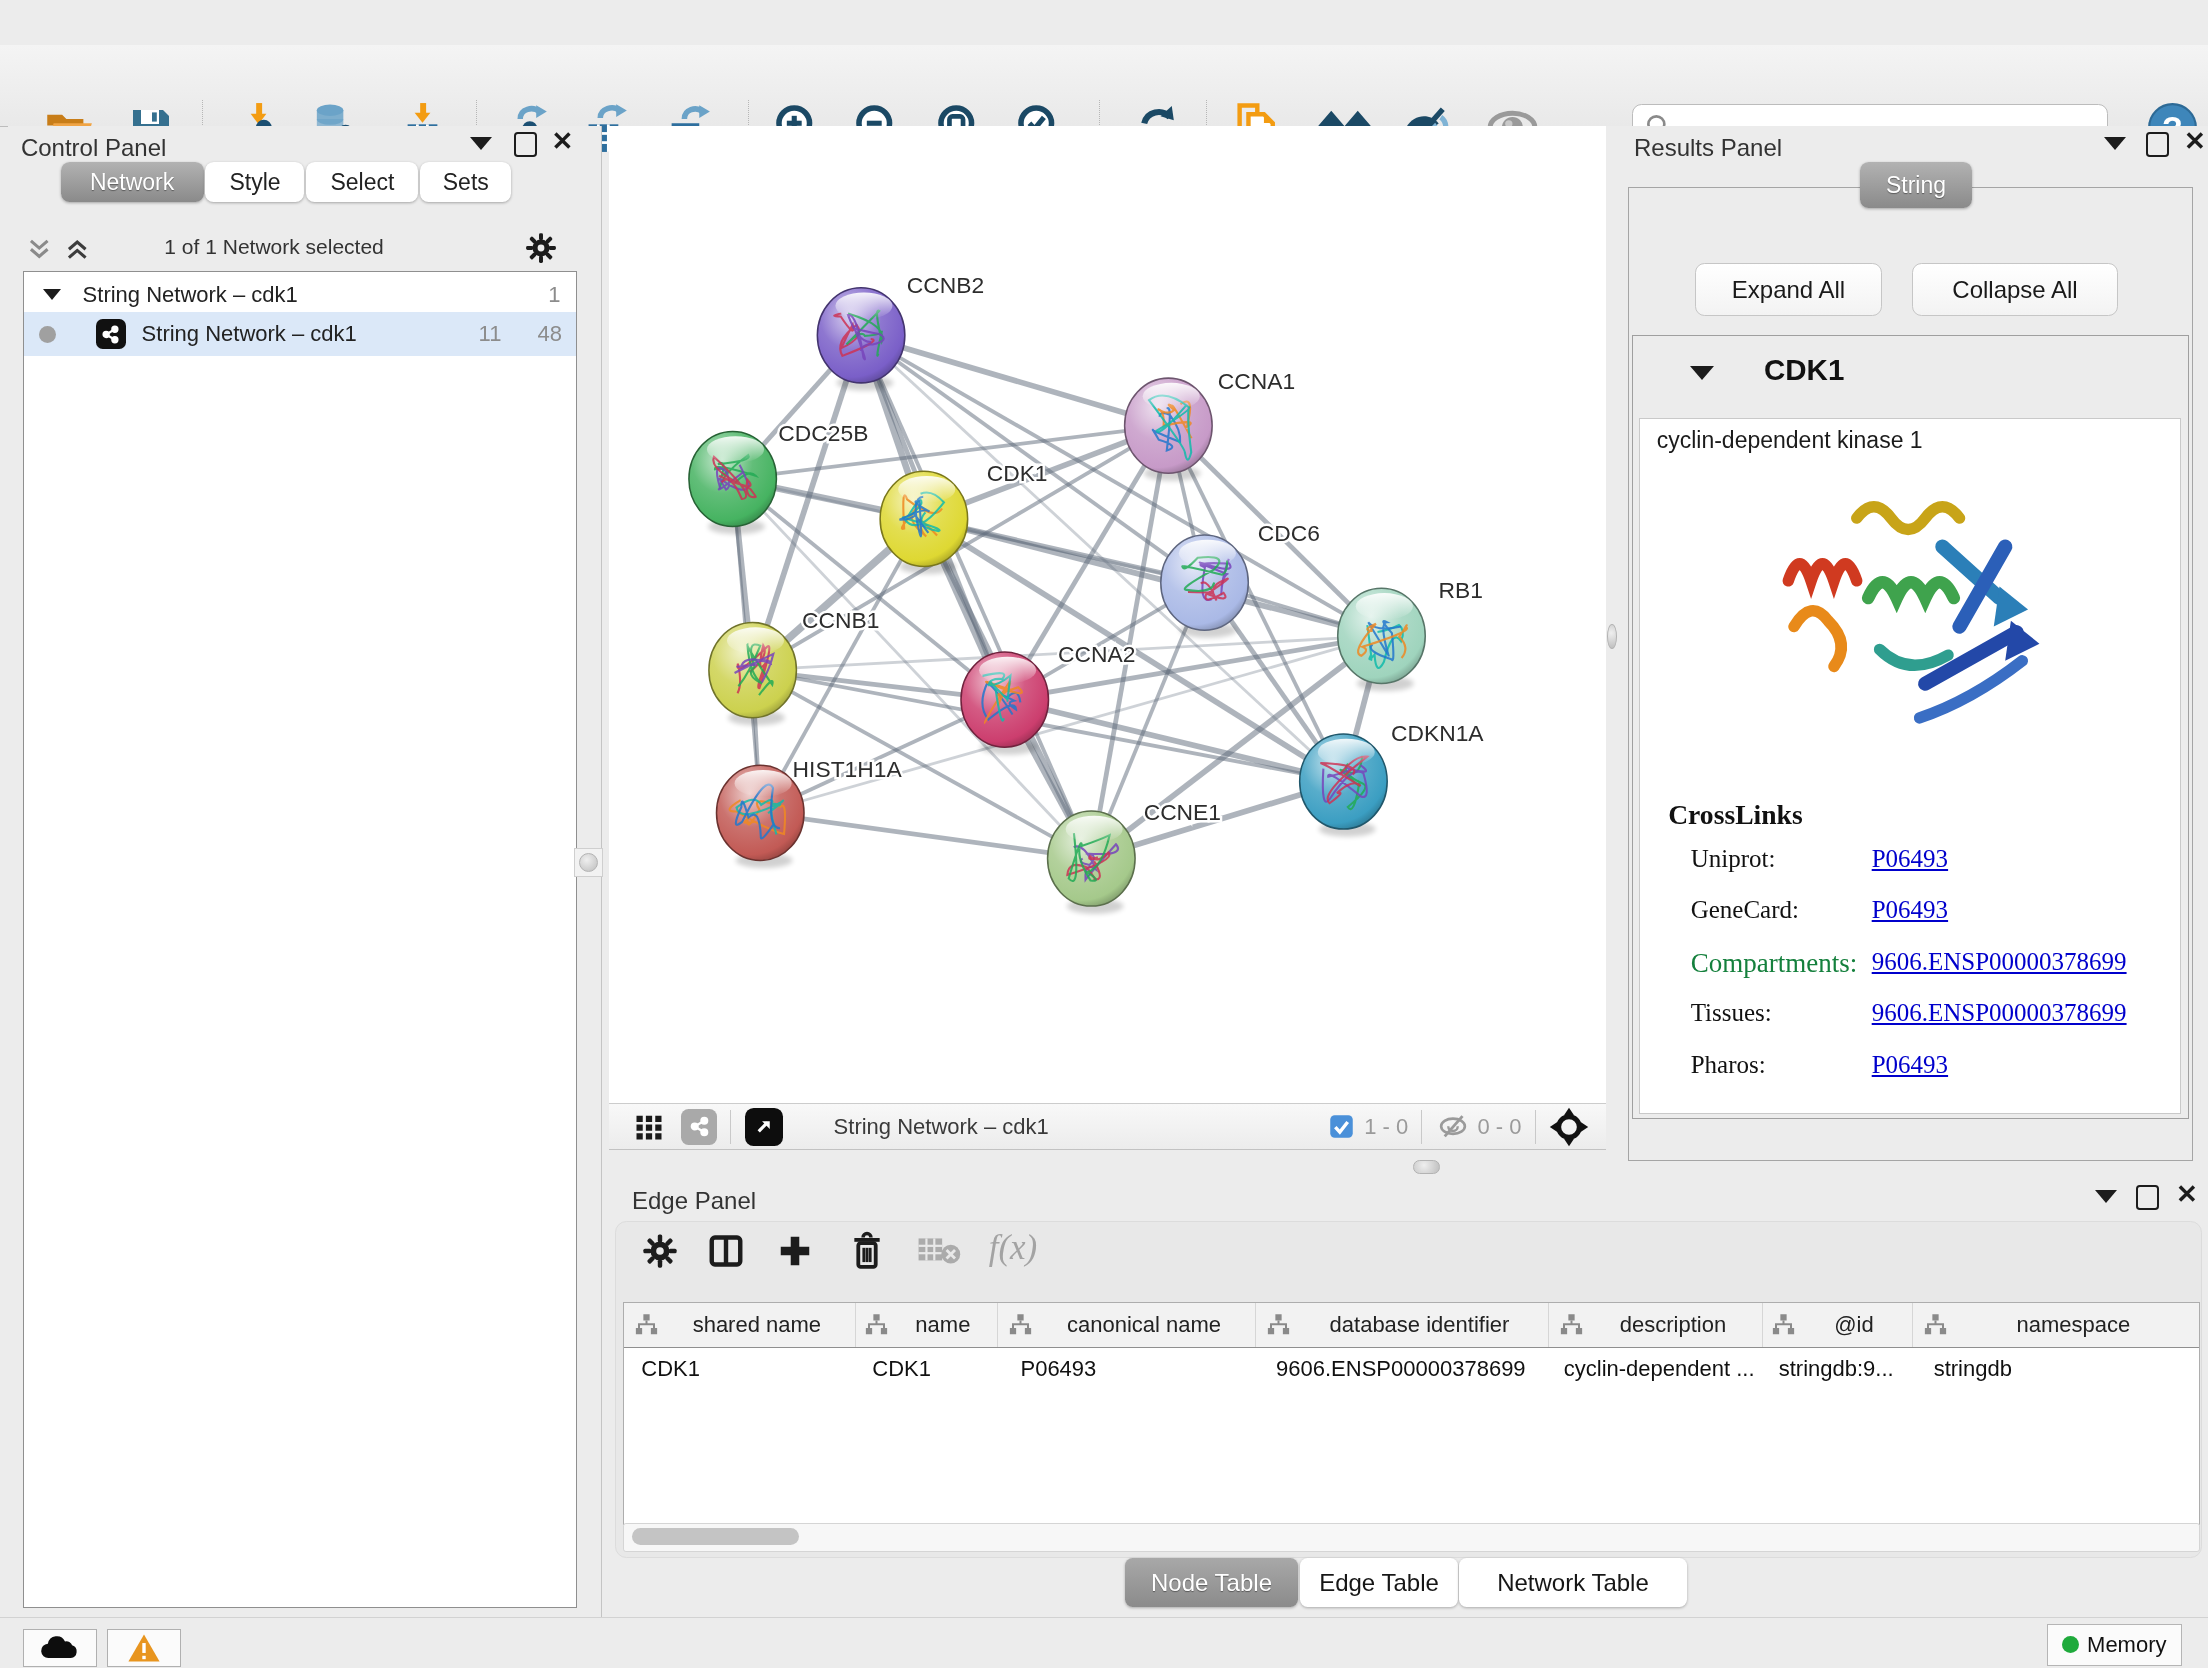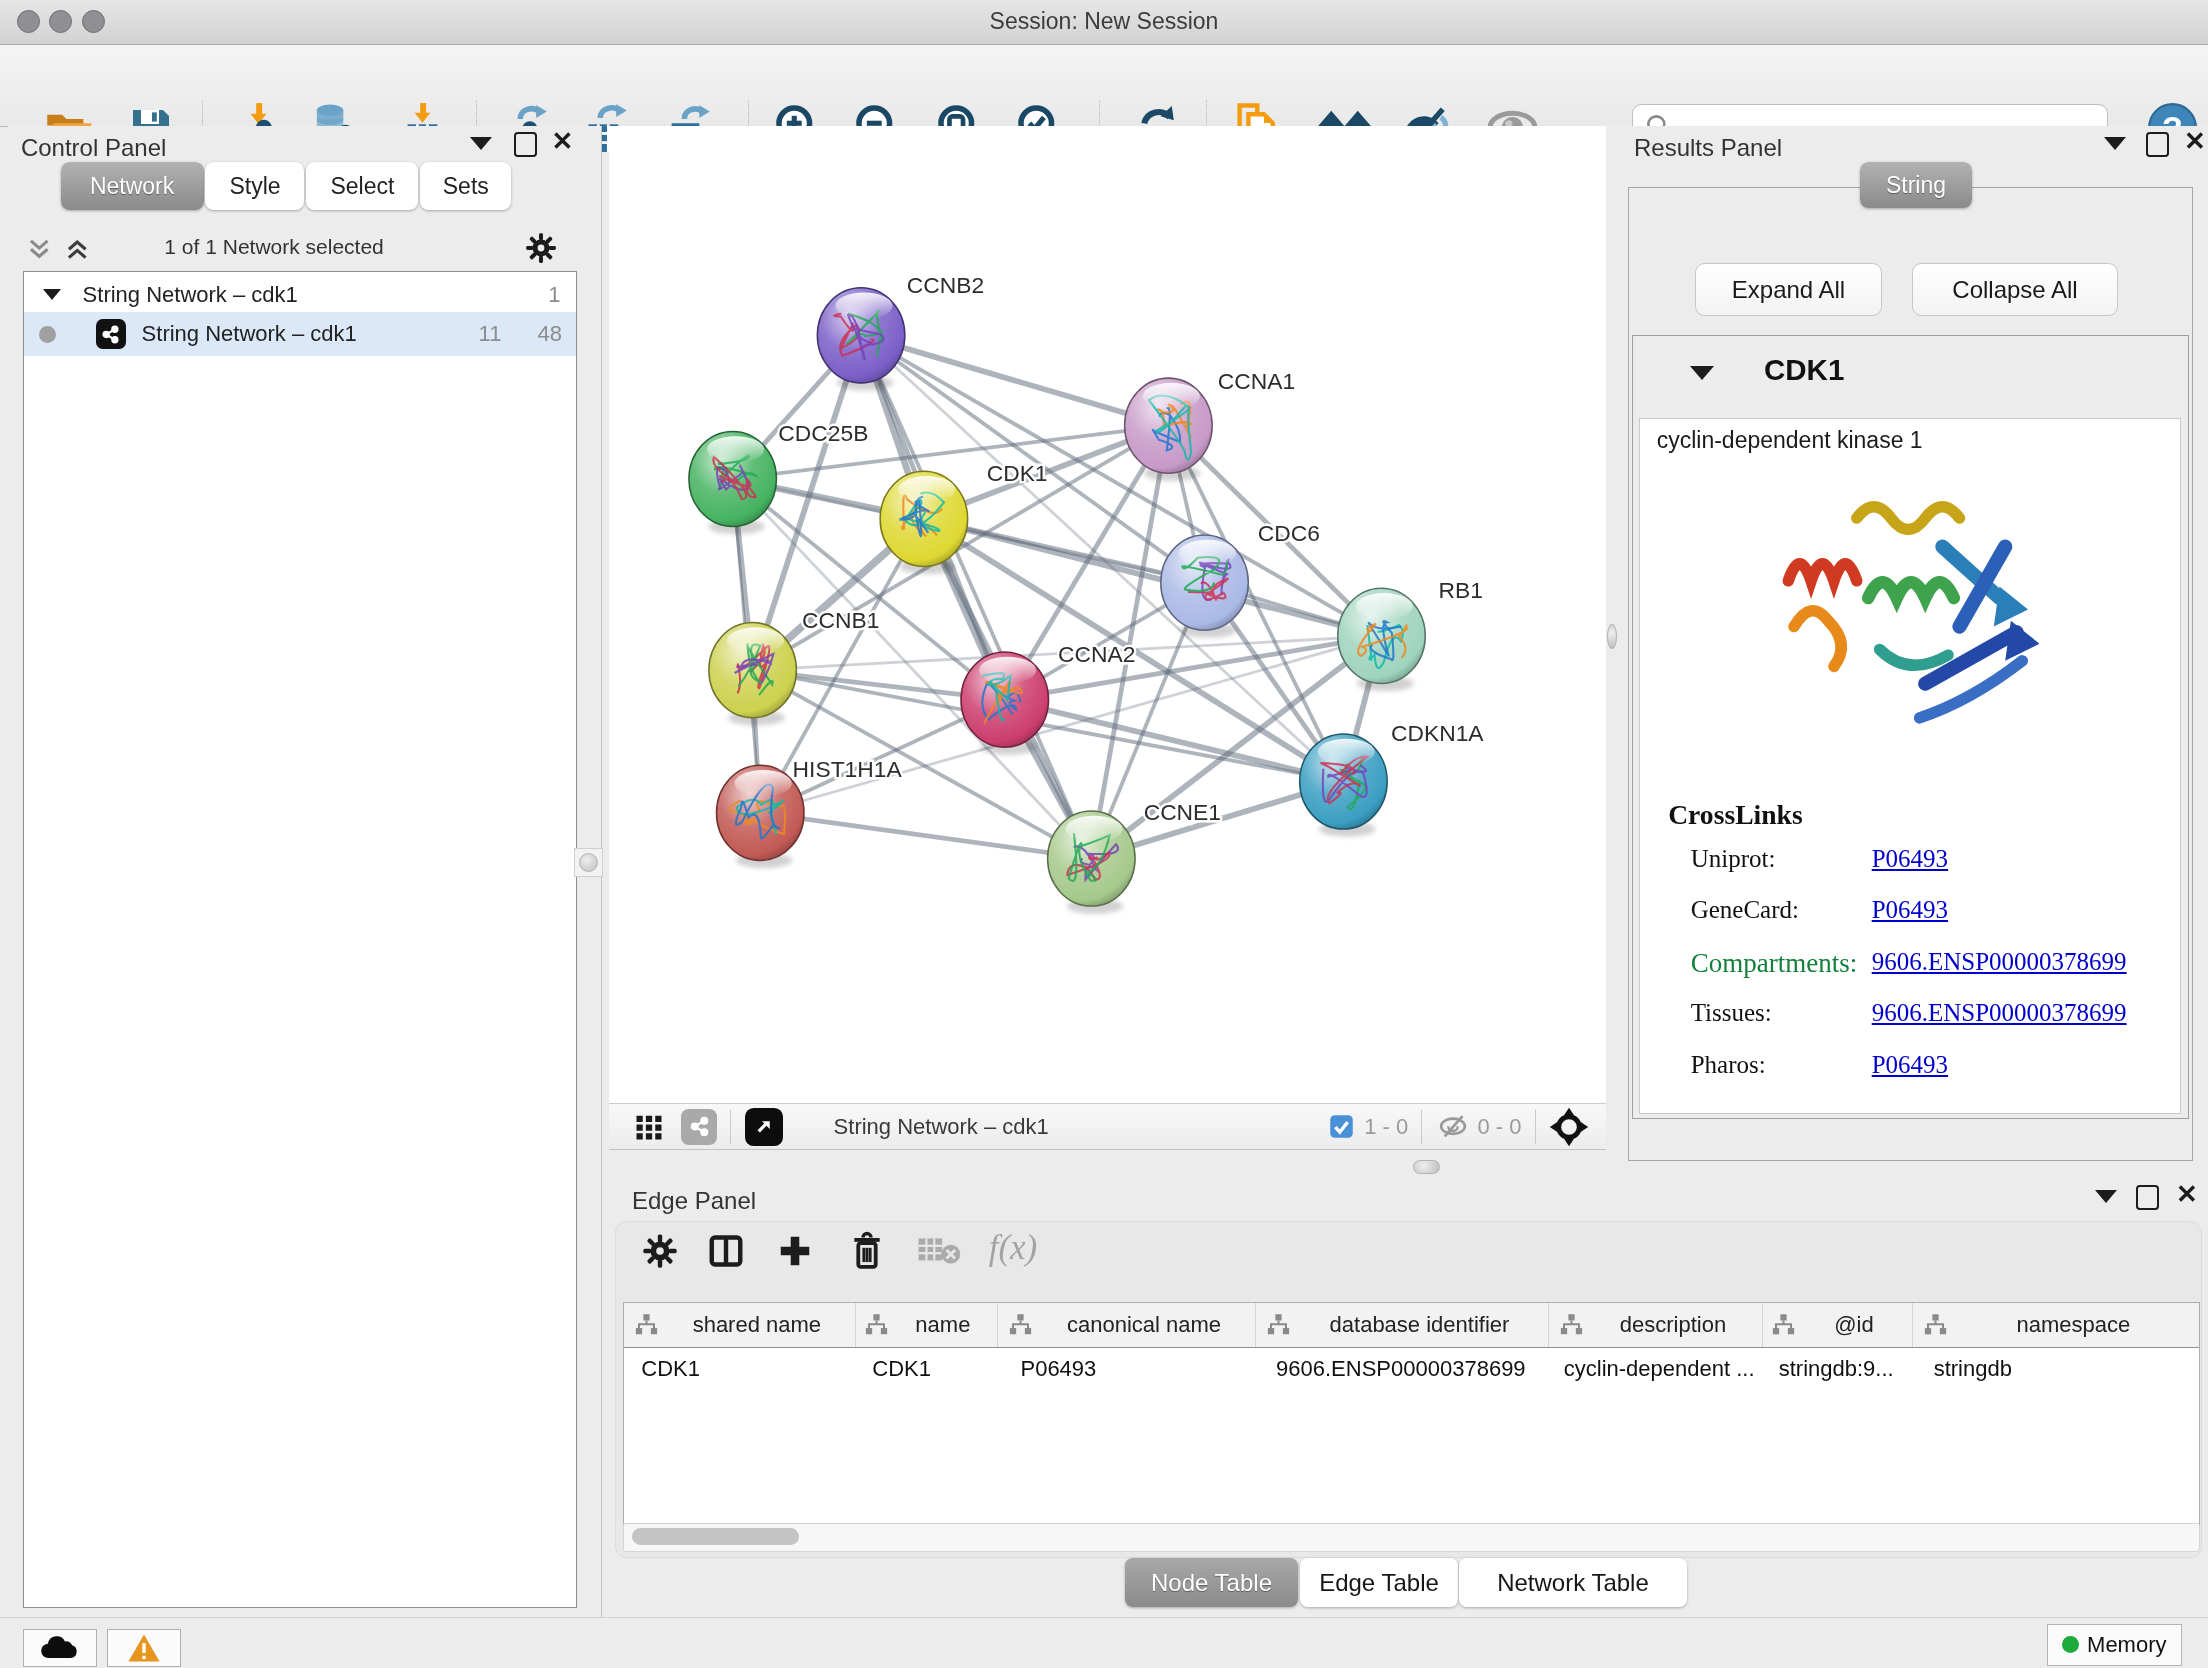--- a/index.html
+++ b/index.html
@@ -29,21 +29,21 @@
 
   
   .panel-title{font-size:24px;color:#333;}
   .tri-down{width:0;height:0;border-left:11.4px solid transparent;border-right:11.4px solid transparent;
             border-top:13.3px solid #1c1c1c;}
   .sq{width:19px;height:21px;border:2.9px solid #1c1c1c;border-radius:3.8px;}
   .xx{font-size:26px;font-weight:bold;color:#1c1c1c;line-height:21px;}
 
   .control-panel{position:absolute;left:7.6px;top:126px;width:593px;height:1491px;
      background:#ececec;border-right:1.9px solid #c4c4c4;}
-  .tab{height:48px;border-radius:8.6px;background:#fff;color:#222;font-size:23px;
+  .tab{height:40px;border-radius:8.6px;background:#fff;color:#222;font-size:23px;
        display:flex;align-items:center;justify-content:center;
        box-shadow:0 1px 2.9px rgba(0,0,0,.30);}
   .tab.active{background:linear-gradient(#b2b2b2,#8a8a8a);color:#fff;
        text-shadow:0 1px 1px rgba(0,0,0,.4);}
   .cp-listbox{position:absolute;left:15px;top:145px;width:552px;height:1335px;
       background:#fff;border:1.9px solid #8f8f8f;}
   .cp-row{position:absolute;left:0;width:100%;display:flex;align-items:center;font-size:22px;color:#222;}
   .count-gray{color:#8c8c8c;}
   .sel-row{background:var(--selected-row,#dbe8f8);}
   .share-chip{width:30px;height:30px;border-radius:6.7px;background:#111;display:flex;
@@ -110,26 +110,20 @@
   .memdot{width:17px;height:17px;border-radius:50%;background:var(--memory-green,#1faa3c);}
 
   .node-label{font-family:"Liberation Sans",sans-serif;font-size:24px;fill:#2d2d2d;
      stroke:#ffffff;stroke-width:5px;paint-order:stroke;}
 </style>
 </head>
 <body>
 
 <div id="app">
 
-  <div class="titlebar">
-    <span class="tl" style="left:17px"></span>
-    <span class="tl" style="left:49px"></span>
-    <span class="tl" style="left:82px"></span>
-    <div class="win-title">Session: New Session</div>
-  </div>
 
   <div class="toolbar">
     <div class="tbtn" style="left:42px">
       <svg width="51" height="51" viewBox="0 0 24 24">
         <path d="M2,6 h7 l2,2 h8 v3 H2 Z" fill="#c87d18"></path>
         <path d="M2,20 L5,10 H23 L20,20 Z" fill="#f0a445"></path>
       </svg>
     </div>
     <div class="tbtn" style="left:124px">
       <svg width="48" height="48" viewBox="0 0 24 24">

